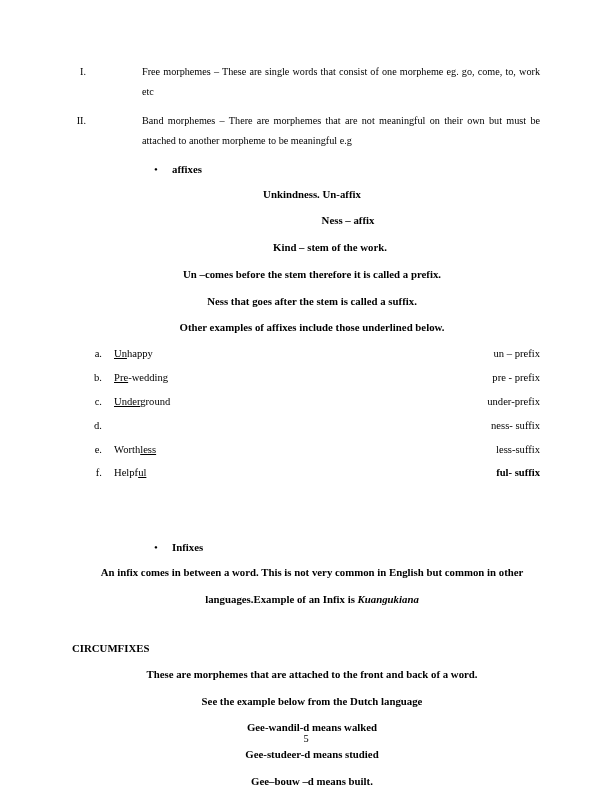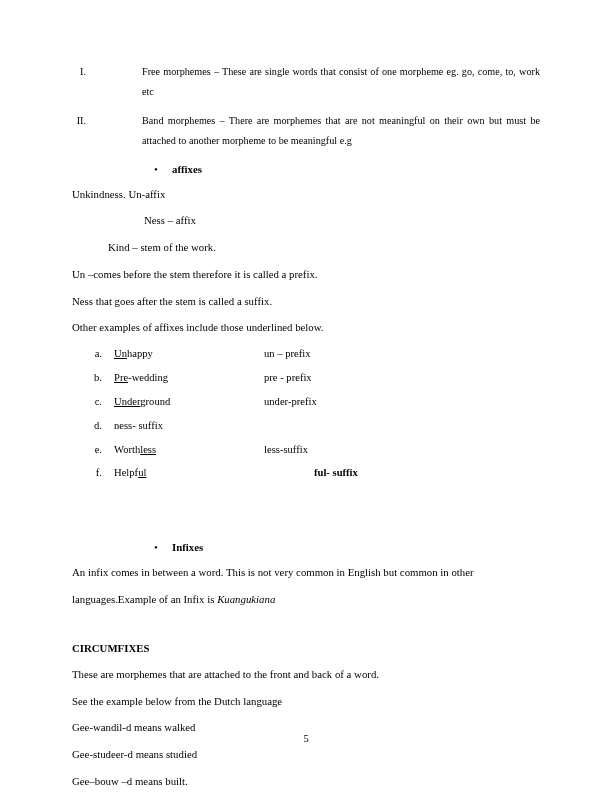--- a/index.html
+++ b/index.html
@@ -56,22 +56,23 @@
   .bullet-head .dot {
     position: absolute;
     left: 82px;
     top: 0px;
     font-size: 11px;
     font-weight: normal;
   }
   .para {
     font-size: 10.8px;
     line-height: 1.55;
-    margin: 0 0 12px 0;
-    text-align: left;
+    margin: 0 0 12px 12px;
+    text-align: center;
+    font-weight: bold;
   }
   .para.tight {
     margin-bottom: 10px;
   }
   .indent-1 {
     padding-left: 72px;
   }
   .indent-2 {
     padding-left: 36px;
   }
@@ -97,20 +98,21 @@
   .alpha-word {
     width: 150px;
     flex: 0 0 150px;
     font-family: Liberation Serif, serif;
   }
   .alpha-word .ul {
     text-decoration: underline;
   }
   .alpha-def {
     flex: 1;
+    text-align: right;
   }
   .alpha-def.push {
     padding-left: 50px;
     font-weight: bold;
   }
   .gap-lg {
     height: 40px;
   }
   .gap-md {
     height: 22px;

